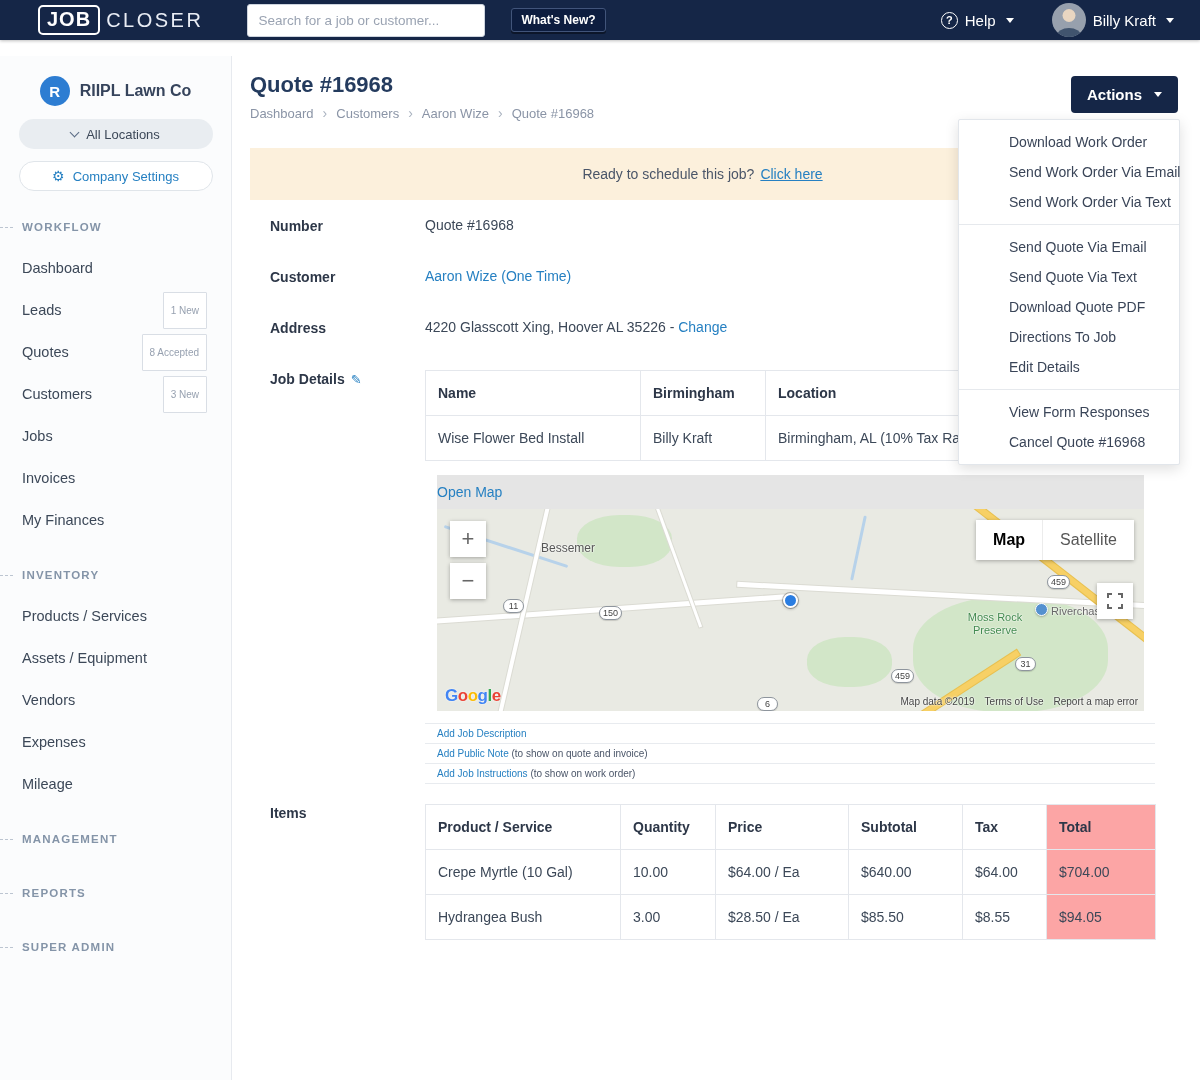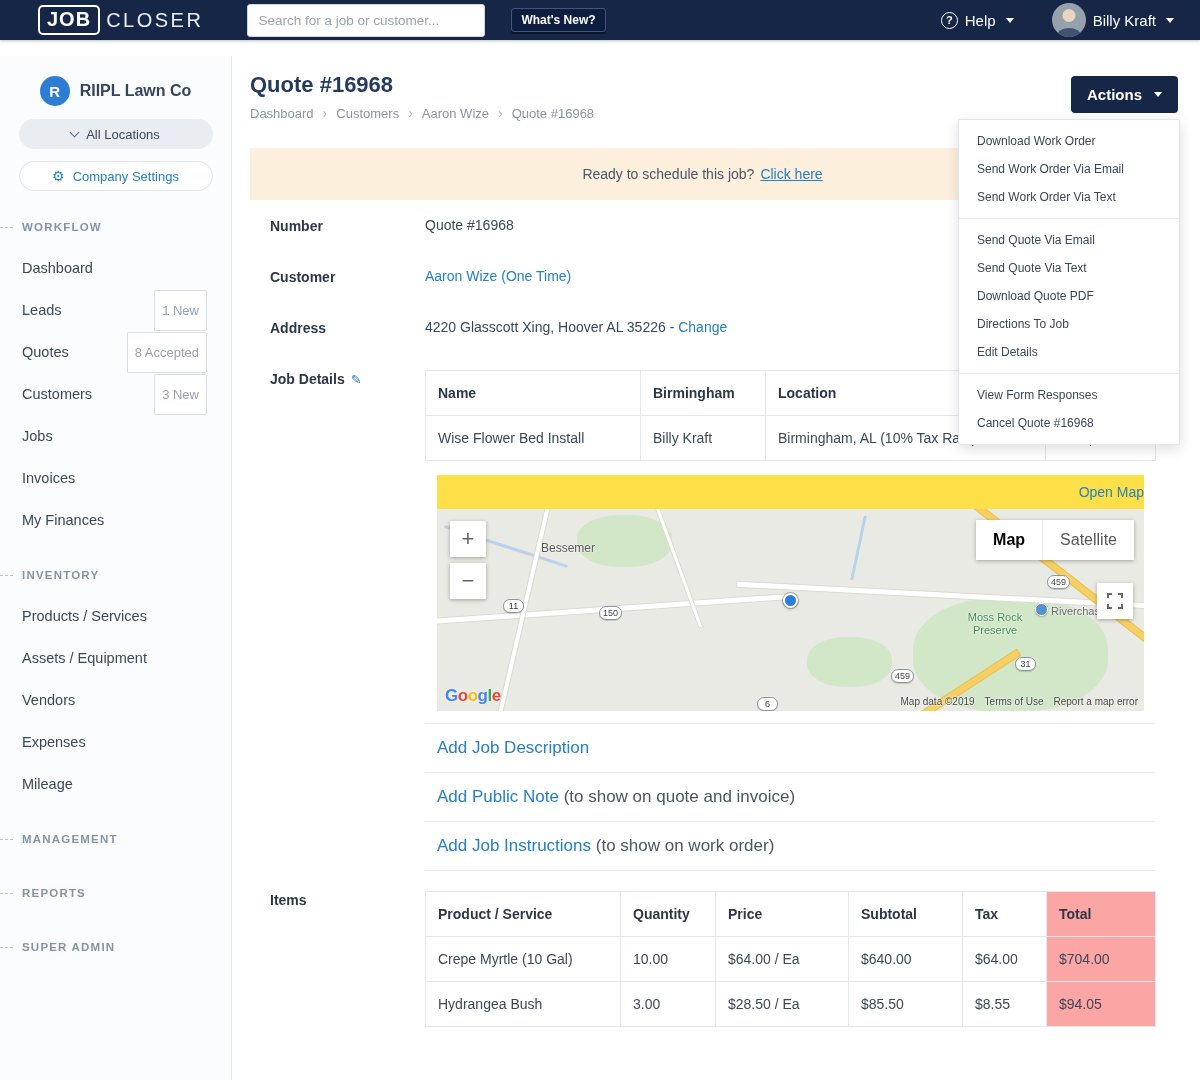--- a/index.html
+++ b/index.html
@@ -45,39 +45,39 @@
   .chev { width:7px; height:7px; border-right:1.5px solid #5a6b84; border-bottom:1.5px solid #5a6b84;
           transform:rotate(45deg); margin-top:-4px; }
   .gear { font-size:14px; line-height:1; }
   .nav-section { margin-top:14px; }
   .nav-section.first { margin-top:16px; }
   .nav-heading { position:relative; padding-left:22px; font-size:11.5px; font-weight:bold;
                  letter-spacing:1.2px; color:#8494a8; height:40px; line-height:40px; }
   .nav-heading::before { content:""; position:absolute; left:0; top:50%; width:13px; border-top:1px dashed #bcc5d1; }
   .nav-item { display:flex; align-items:center; height:42px; padding:0 24px 0 22px; font-size:14.5px;
               color:#3c4858; cursor:pointer; }
-  .badge { margin-left:auto; font-size:13px; color:#97a1b0; border:1px solid #d9dee5; background:#fff;
+  .badge { margin-left:auto; font-size:10px; color:#97a1b0; border:1px solid #d9dee5; background:#fff;
            border-radius:1px; padding:12px 7px; white-space:nowrap; }
 
   
   .main { position:absolute; left:232px; top:56px; width:968px; height:1024px; background:#fff; overflow:hidden; }
   .page-title { position:absolute; left:18px; top:16px; font-size:22px; font-weight:bold; color:#243b5e; }
   .breadcrumb { position:absolute; left:18px; top:49px; font-size:13px; color:#8a94a6; display:flex;
                 gap:9px; align-items:center; }
   .bc-sep::before { content:"\203A"; color:#aab3c0; font-size:14px; }
   .crumb { cursor:pointer; }
   .crumb.current { cursor:default; }
 
   .actions-btn { position:absolute; top:20px; right:22px; background:#152647; color:#fff; border:none;
                  border-radius:4px; font-size:15px; font-weight:bold; padding:10px 16px; display:flex;
                  align-items:center; gap:9px; cursor:pointer; font-family:inherit; z-index:110; }
   .actions-menu { position:absolute; top:63px; right:20px; width:222px; background:#fff;
                   border:1px solid #e2e6eb; border-radius:2px; box-shadow:0 4px 14px rgba(0,0,0,.13);
                   padding:7px 0; z-index:100; }
-  .menu-item { padding:7px 18px; font-size:12px; color:#3a4558; cursor:pointer; white-space:nowrap; }
+  .menu-item { padding:7px 18px; font-size:14px; color:#3a4558; cursor:pointer; white-space:nowrap;margin-left:32px; }
   .menu-divider { border-top:1px solid #e6e9ed; margin:7px 0; }
 
   .content { position:absolute; top:92px; left:0; width:968px; }
   .banner { margin:0 45px 0 18px; height:52px; background:#fcf0dc; display:flex; align-items:center;
             justify-content:center; gap:6px; font-size:14px; color:#4a5568; }
   .banner .link { text-decoration:underline; cursor:pointer; }
 
   .tabs { margin:28px 45px 0 18px; display:flex; border-bottom:1px solid #dde2e8; }
   .tab { padding:8px 17px 9px; font-size:14px; color:#2680c2; cursor:pointer; margin-bottom:-1px; white-space:nowrap; }
   .tab.active { color:#3c4858; background:#fff; border:1px solid #dde2e8; border-bottom:1px solid #fff;
@@ -91,21 +91,21 @@
   .pencil { color:#2680c2; font-size:13px; margin-left:6px; cursor:pointer; }
 
   .grid-table { width:100%; border-collapse:collapse; table-layout:fixed; background:#fff; }
   .grid-table th, .grid-table td { border:1px solid #e4e7ec; padding:14px 12px; font-size:14px;
                                    text-align:left; color:#3c4858; overflow:hidden; white-space:nowrap; }
   .grid-table th { font-weight:bold; color:#2d3748; }
   .total-col { background:#fca5a5; }
 
   
   .map-block { margin:14px 11px 0 12px; }
-  .open-map { height:34px; line-height:34px; text-align:right; background:#fde047; font-size:14px; cursor:pointer; }
+  .open-map { height:34px; line-height:34px; text-align:left; background:#e5e5e5; font-size:14px; cursor:pointer; }
   .map-canvas { position:relative; height:202px; background:#e9eae3; overflow:hidden; cursor:grab; }
   .road { position:absolute; background:#fff; box-shadow:0 0 0 1px #dbdbd3; }
   .road-y { position:absolute; background:#f7d065; box-shadow:0 0 0 1px #e8c050; }
   .park { position:absolute; background:#d2e6c8; border-radius:45%; }
   .water { position:absolute; background:#b7d2ea; border-radius:3px; }
   .shield { position:absolute; min-width:21px; height:14px; background:#fff; border:1px solid #8e959d;
             border-radius:7px; font-size:9px; color:#444; text-align:center; line-height:12px; padding:0 3px;
             box-shadow:0 1px 1px rgba(0,0,0,.15); }
   .map-town { position:absolute; font-size:12px; color:#555; text-shadow:0 0 2px #fff,0 0 2px #fff; }
   .map-park-label { position:absolute; font-size:11px; color:#428a4f; text-align:center; width:84px;
@@ -126,21 +126,21 @@
   .google-logo { position:absolute; left:8px; bottom:5px; font-size:17px; font-weight:bold; letter-spacing:-.5px;
                  cursor:pointer; text-shadow:0 0 2px #fff; }
   .google-logo span:nth-child(1){ color:#4285F4; } .google-logo span:nth-child(2){ color:#EA4335; }
   .google-logo span:nth-child(3){ color:#FBBC05; } .google-logo span:nth-child(4){ color:#4285F4; }
   .google-logo span:nth-child(5){ color:#34A853; } .google-logo span:nth-child(6){ color:#EA4335; }
   .map-attr { position:absolute; right:6px; bottom:4px; font-size:10px; color:#444; display:flex; gap:10px;
               text-shadow:0 0 2px #fff,0 0 2px #fff; }
   .map-attr .attr-link { cursor:pointer; }
 
   .add-links { margin-top:12px; }
-  .add-link-row { border-bottom:1px solid #e8ebef; padding:14px 12px; font-size:17px; color:#4a5568; }
+  .add-link-row { border-bottom:1px solid #e8ebef; padding:4px 12px; font-size:10px; color:#4a5568; }
   .add-link-row:first-child { border-top:1px solid #e8ebef; }
 
   .items-row { padding-top:20px; }
 </style>
 </head>
 <body>
 
 <div class="app">
 
   <header class="topbar">

